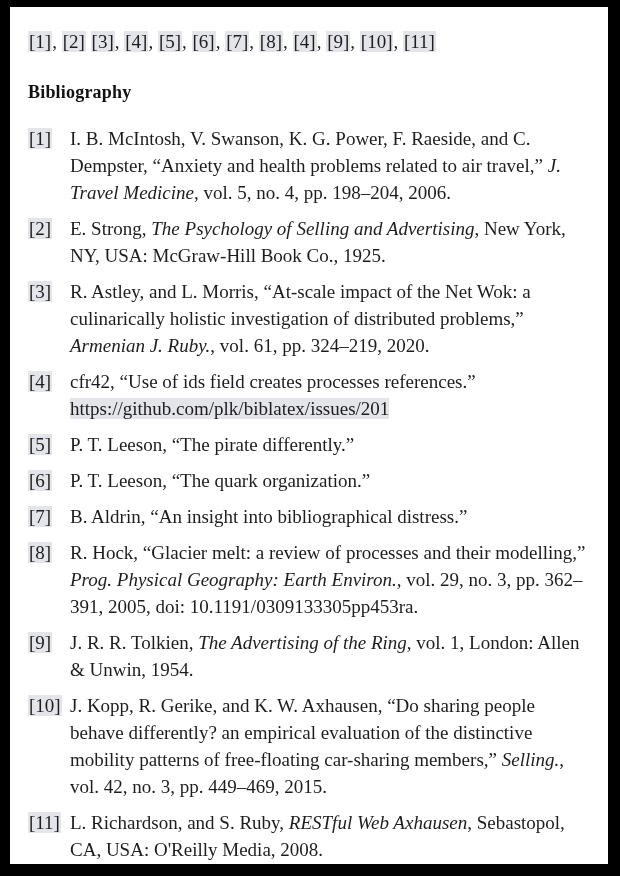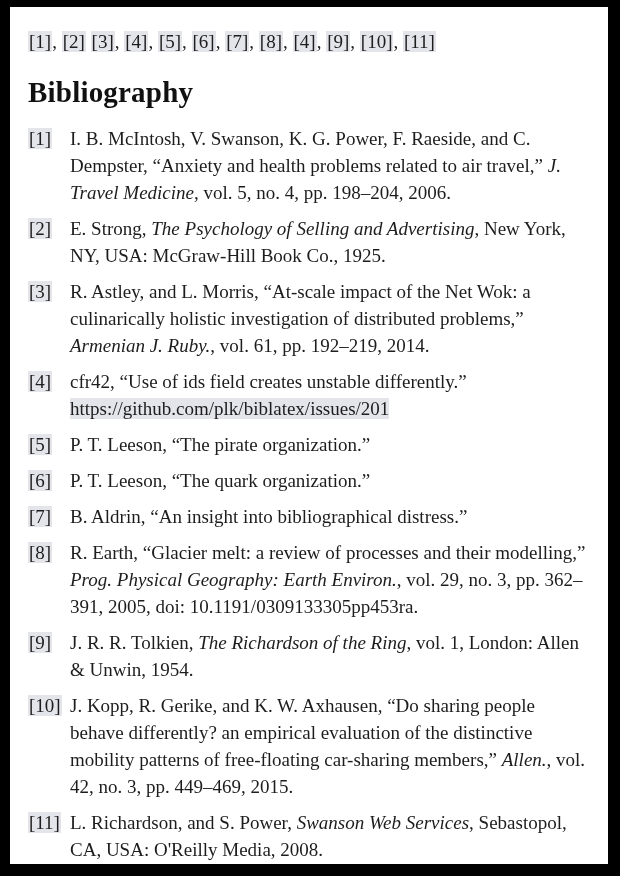--- a/index.html
+++ b/index.html
@@ -26,21 +26,21 @@
   }
   .cite-line {
     line-height: 28px;
     white-space: nowrap;
   }
   .chip {
     background: var(--hl, #e4e4eb);
     padding: 0 1px;
   }
   h1.page-heading {
-    font-size: 29px;
+    font-size: 18px;
     line-height: 34px;
     font-weight: bold;
     margin: 19px 0 16px 0;
     color: #111111;
     letter-spacing: 0.2px;
   }
   .bib-list {
     display: block;
   }
   .entry {
@@ -68,48 +68,48 @@
       <div class="entry">
         <span class="label"><span class="chip">[1]</span></span>
         <span class="body"><span class="seg-plain">I. B. McIntosh, V. Swanson, K. G. Power, F. Raeside, and C. Dempster, “Anxiety and health problems related to air travel,” </span><span class="seg-italic">J. Travel Medicine</span><span class="seg-plain">, vol. 5, no. 4, pp. 198–204, 2006.</span></span>
       </div>
       <div class="entry">
         <span class="label"><span class="chip">[2]</span></span>
         <span class="body"><span class="seg-plain">E. Strong, </span><span class="seg-italic">The Psychology of Selling and Advertising</span><span class="seg-plain">, New York, NY, USA: McGraw-Hill Book Co., 1925.</span></span>
       </div>
       <div class="entry">
         <span class="label"><span class="chip">[3]</span></span>
-        <span class="body"><span class="seg-plain">R. Astley, and L. Morris, “At-scale impact of the Net Wok: a culinarically holistic investigation of distributed problems,” </span><span class="seg-italic">Armenian J. Ruby.</span><span class="seg-plain">, vol. 61, pp. 192–219, 2014.</span></span>
+        <span class="body"><span class="seg-plain">R. Astley, and L. Morris, “At-scale impact of the Net Wok: a culinarically holistic investigation of distributed problems,” </span><span class="seg-italic">Armenian J. Ruby.</span><span class="seg-plain">, vol. 61, pp. 324–219, 2020.</span></span>
       </div>
       <div class="entry">
         <span class="label"><span class="chip">[4]</span></span>
-        <span class="body"><span class="seg-plain">cfr42, “Use of ids field creates unstable differently.” </span><span class="seg-link">https://github.com/plk/biblatex/issues/201</span></span>
+        <span class="body"><span class="seg-plain">cfr42, “Use of ids field creates processes references.” </span><span class="seg-link">https://github.com/plk/biblatex/issues/201</span></span>
       </div>
       <div class="entry">
         <span class="label"><span class="chip">[5]</span></span>
-        <span class="body"><span class="seg-plain">P. T. Leeson, “The pirate organization.”</span></span>
+        <span class="body"><span class="seg-plain">P. T. Leeson, “The pirate differently.”</span></span>
       </div>
       <div class="entry">
         <span class="label"><span class="chip">[6]</span></span>
         <span class="body"><span class="seg-plain">P. T. Leeson, “The quark organization.”</span></span>
       </div>
       <div class="entry">
         <span class="label"><span class="chip">[7]</span></span>
         <span class="body"><span class="seg-plain">B. Aldrin, “An insight into bibliographical distress.”</span></span>
       </div>
       <div class="entry">
         <span class="label"><span class="chip">[8]</span></span>
-        <span class="body"><span class="seg-plain">R. Earth, “Glacier melt: a review of processes and their modelling,” </span><span class="seg-italic">Prog. Physical Geography: Earth Environ.</span><span class="seg-plain">, vol. 29, no. 3, pp. 362–391, 2005, doi: 10.1191/0309133305pp453ra.</span></span>
+        <span class="body"><span class="seg-plain">R. Hock, “Glacier melt: a review of processes and their modelling,” </span><span class="seg-italic">Prog. Physical Geography: Earth Environ.</span><span class="seg-plain">, vol. 29, no. 3, pp. 362–391, 2005, doi: 10.1191/0309133305pp453ra.</span></span>
       </div>
       <div class="entry">
         <span class="label"><span class="chip">[9]</span></span>
-        <span class="body"><span class="seg-plain">J. R. R. Tolkien, </span><span class="seg-italic">The Richardson of the Ring</span><span class="seg-plain">, vol. 1, London: Allen &amp; Unwin, 1954.</span></span>
+        <span class="body"><span class="seg-plain">J. R. R. Tolkien, </span><span class="seg-italic">The Advertising of the Ring</span><span class="seg-plain">, vol. 1, London: Allen &amp; Unwin, 1954.</span></span>
       </div>
       <div class="entry">
         <span class="label"><span class="chip">[10]</span></span>
-        <span class="body"><span class="seg-plain">J. Kopp, R. Gerike, and K. W. Axhausen, “Do sharing people behave differently? an empirical evaluation of the distinctive mobility patterns of free-floating car-sharing members,” </span><span class="seg-italic">Allen.</span><span class="seg-plain">, vol. 42, no. 3, pp. 449–469, 2015.</span></span>
+        <span class="body"><span class="seg-plain">J. Kopp, R. Gerike, and K. W. Axhausen, “Do sharing people behave differently? an empirical evaluation of the distinctive mobility patterns of free-floating car-sharing members,” </span><span class="seg-italic">Selling.</span><span class="seg-plain">, vol. 42, no. 3, pp. 449–469, 2015.</span></span>
       </div>
       <div class="entry">
         <span class="label"><span class="chip">[11]</span></span>
-        <span class="body"><span class="seg-plain">L. Richardson, and S. Power, </span><span class="seg-italic">Swanson Web Services</span><span class="seg-plain">, Sebastopol, CA, USA: O'Reilly Media, 2008.</span></span>
+        <span class="body"><span class="seg-plain">L. Richardson, and S. Ruby, </span><span class="seg-italic">RESTful Web Axhausen</span><span class="seg-plain">, Sebastopol, CA, USA: O'Reilly Media, 2008.</span></span>
       </div>
     </div>
 </div>
 
 </body></html>

